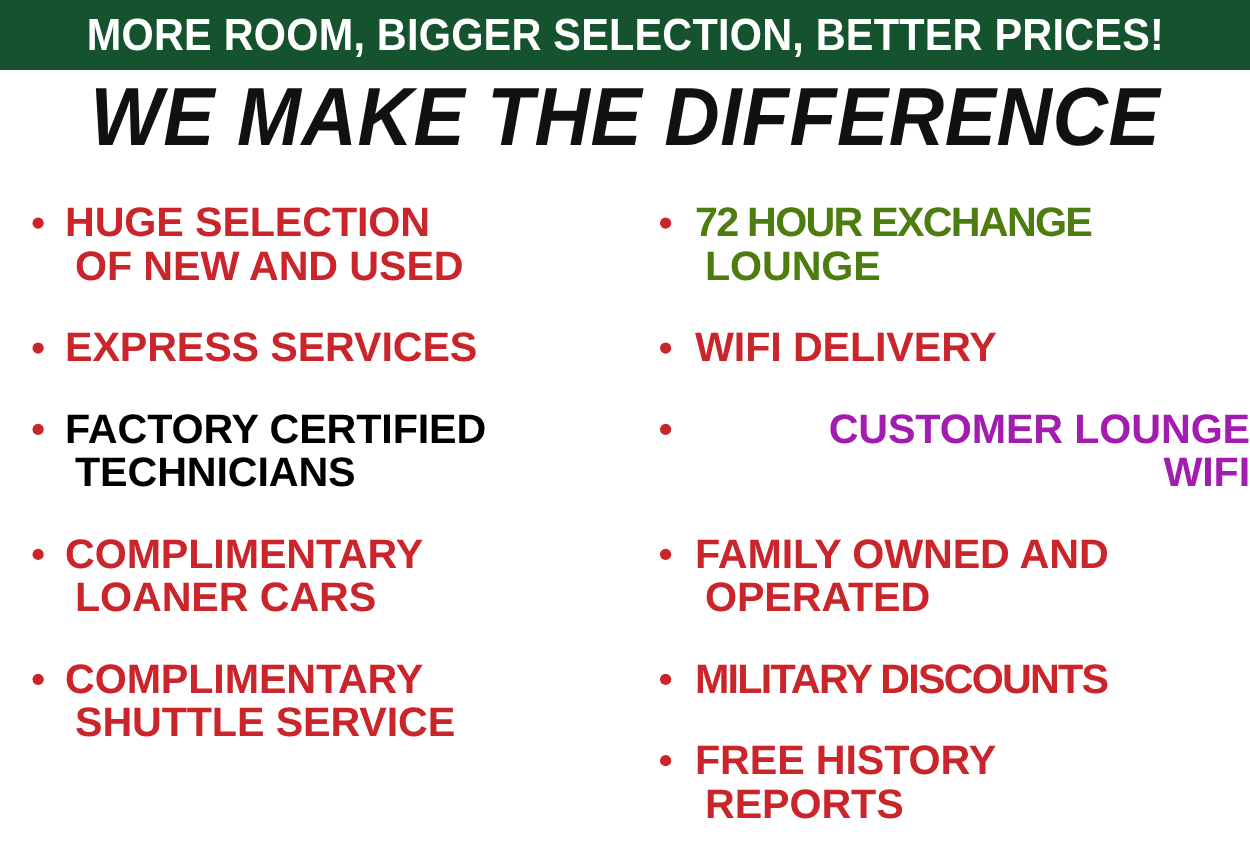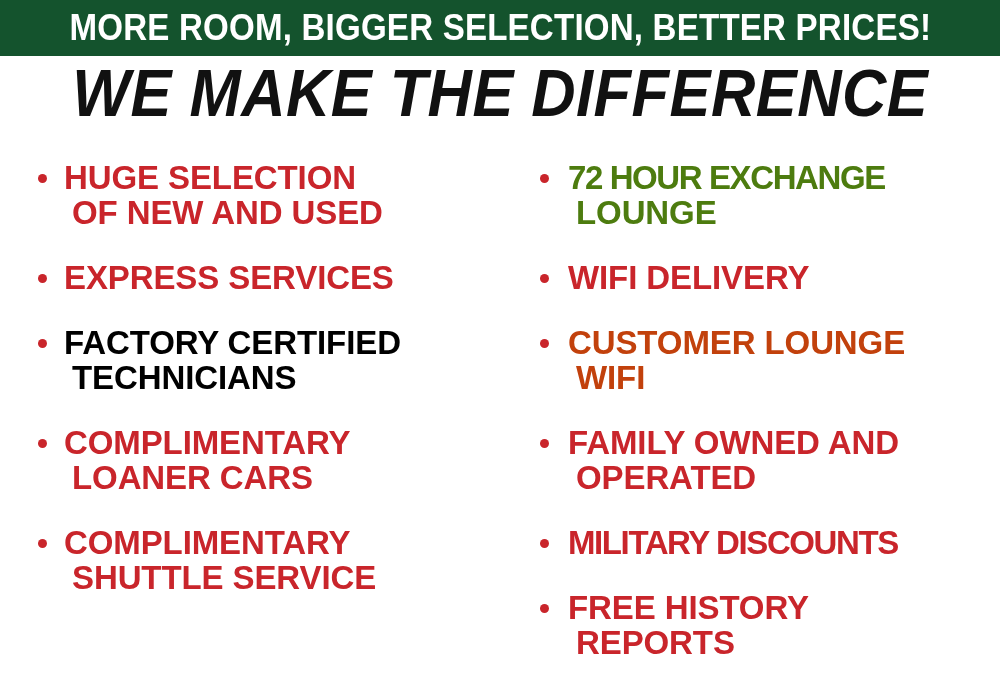--- a/index.html
+++ b/index.html
@@ -62,21 +62,21 @@
     line-height: 66px;
     letter-spacing: 0.5px;
     transform: scaleX(0.93);
     transform-origin: center center;
     white-space: nowrap;
   }
 
   
   .columns {
     position: absolute;
-    left: 12px;
+    left: 0;
     top: 160px;
     width: 832px;
     height: 534px;
   }
   .column {
     position: absolute;
     top: 0;
     width: 500px;
   }
   .column.left  { left: 0px; }
@@ -136,20 +136,20 @@
     <div class="column left">
         <div class="bullet-item" style="color: rgb(201, 37, 43);"><span class="bullet-dot" style="background: rgb(201, 37, 43);"></span><span class="bullet-text"><span>HUGE SELECTION</span><span class="cont">OF NEW AND USED</span></span></div>
         <div class="bullet-item" style="color: rgb(201, 37, 43);"><span class="bullet-dot" style="background: rgb(201, 37, 43);"></span><span class="bullet-text"><span>EXPRESS SERVICES</span></span></div>
         <div class="bullet-item" style="color: #000000;"><span class="bullet-dot" style="background: rgb(201, 37, 43);"></span><span class="bullet-text"><span>FACTORY CERTIFIED</span><span class="cont">TECHNICIANS</span></span></div>
         <div class="bullet-item" style="color: rgb(201, 37, 43);"><span class="bullet-dot" style="background: rgb(201, 37, 43);"></span><span class="bullet-text"><span>COMPLIMENTARY</span><span class="cont">LOANER CARS</span></span></div>
         <div class="bullet-item" style="color: rgb(201, 37, 43);"><span class="bullet-dot" style="background: rgb(201, 37, 43);"></span><span class="bullet-text"><span>COMPLIMENTARY</span><span class="cont">SHUTTLE SERVICE</span></span></div>
       </div>
     <div class="column right">
         <div class="bullet-item" style="color: #4d7c0f;"><span class="bullet-dot" style="background: rgb(201, 37, 43);"></span><span class="bullet-text"><span class="tight">72 HOUR EXCHANGE</span><span class="cont">LOUNGE</span></span></div>
         <div class="bullet-item" style="color: rgb(201, 37, 43);"><span class="bullet-dot" style="background: rgb(201, 37, 43);"></span><span class="bullet-text"><span>WIFI DELIVERY</span></span></div>
-        <div class="bullet-item" style="color: #c2410c;"><span class="bullet-dot" style="background: rgb(201, 37, 43);"></span><span class="bullet-text"><span>CUSTOMER LOUNGE</span><span class="cont">WIFI</span></span></div>
+        <div class="bullet-item" style="color: #a21caf; text-align: right;"><span class="bullet-dot" style="background: rgb(201, 37, 43);"></span><span class="bullet-text"><span>CUSTOMER LOUNGE</span><span class="cont">WIFI</span></span></div>
         <div class="bullet-item" style="color: rgb(201, 37, 43);"><span class="bullet-dot" style="background: rgb(201, 37, 43);"></span><span class="bullet-text"><span>FAMILY OWNED AND</span><span class="cont">OPERATED</span></span></div>
         <div class="bullet-item" style="color: rgb(201, 37, 43);"><span class="bullet-dot" style="background: rgb(201, 37, 43);"></span><span class="bullet-text"><span class="tight">MILITARY DISCOUNTS</span></span></div>
         <div class="bullet-item" style="color: rgb(201, 37, 43);"><span class="bullet-dot" style="background: rgb(201, 37, 43);"></span><span class="bullet-text"><span>FREE HISTORY</span><span class="cont">REPORTS</span></span></div>
       </div>
   </div>
 
 </div>
 
 </body></html>

